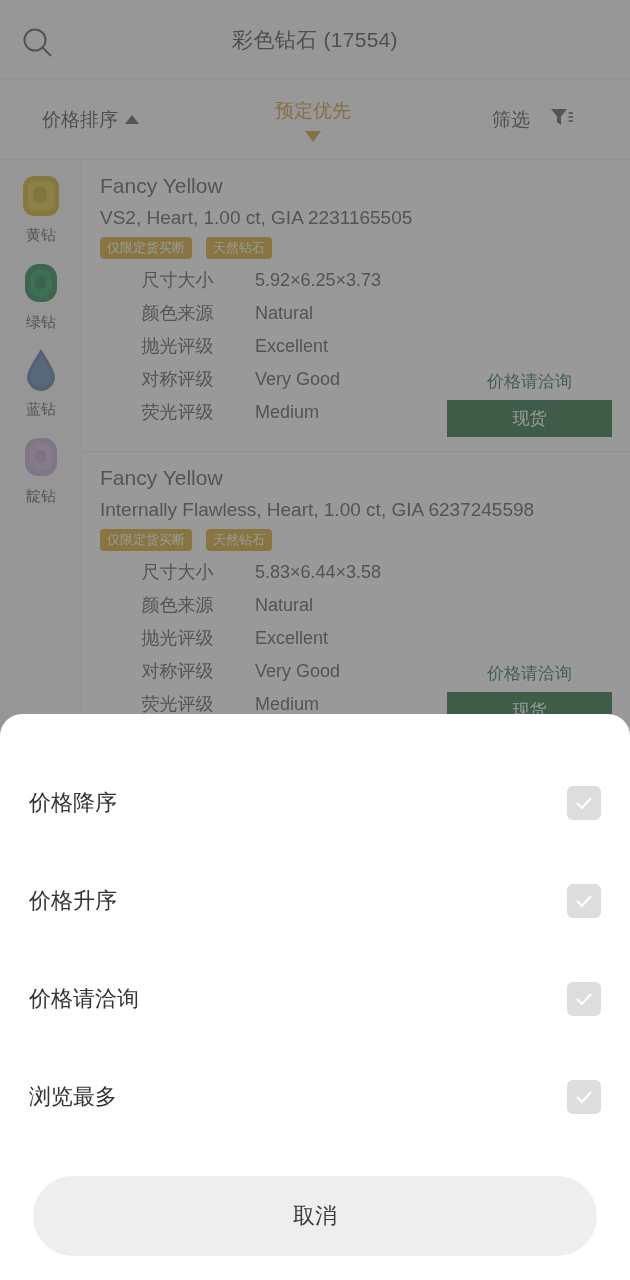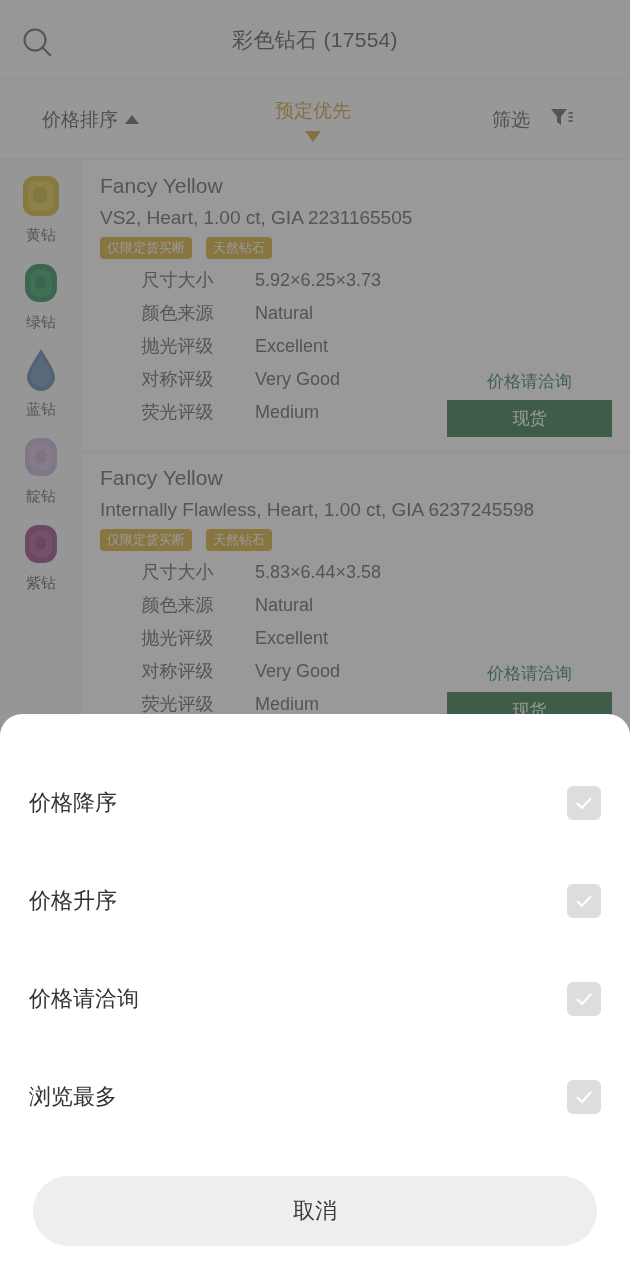--- a/index.html
+++ b/index.html
@@ -119,21 +119,21 @@
     padding: 0 29px;
   }
   .opt-label { font-size: 22px; color: #333333; flex: 1 1 auto; }
   .checkbox {
     width: 34px; height: 34px;
     background: #dddddd; border-radius: 6px;
     display: flex; align-items: center; justify-content: center;
   }
   .cancel-wrap { padding: 30px 33px 0 33px; }
   .cancel-btn {
-    height: 70px; background: #eeeeee;
+    height: 80px; background: #eeeeee;
     border-radius: 40px;
     display: flex; align-items: center; justify-content: center;
     font-size: 22px; color: #3c3c3c;
   }
 </style>
 </head>
 <body>
 
 <div id="app">
 
@@ -206,30 +206,20 @@
         <div class="side-item">
           <span class="gem">
             <svg width="44" height="48" viewBox="0 0 44 48">
               <rect x="6" y="5" width="32" height="38" rx="13" fill="#bfa3cd"></rect>
               <rect x="11" y="10" width="22" height="28" rx="10" fill="#cdb6d9" opacity=".85"></rect>
               <rect x="16" y="17" width="11" height="13" rx="5" fill="#a98bbb" opacity=".6"></rect>
             </svg>
           </span>
           <span class="side-label">靛钻</span>
         </div>
-        <div class="side-item">
-          <span class="gem">
-            <svg width="44" height="48" viewBox="0 0 44 48">
-              <rect x="6" y="5" width="32" height="38" rx="13" fill="#8a2d72"></rect>
-              <rect x="11" y="10" width="22" height="28" rx="10" fill="#a3448a" opacity=".85"></rect>
-              <rect x="16" y="17" width="11" height="13" rx="5" fill="#6f2159" opacity=".6"></rect>
-            </svg>
-          </span>
-          <span class="side-label">紫钻</span>
-        </div>
       </div>
 
       <div class="list">
 
         <div class="card">
           <div class="card-title">Fancy Yellow</div>
           <div class="card-sub">VS2, Heart, 1.00 ct, GIA 2231165505</div>
           <div class="tags">
             <span class="tag">仅限定货买断</span>
             <span class="tag">天然钻石</span>

